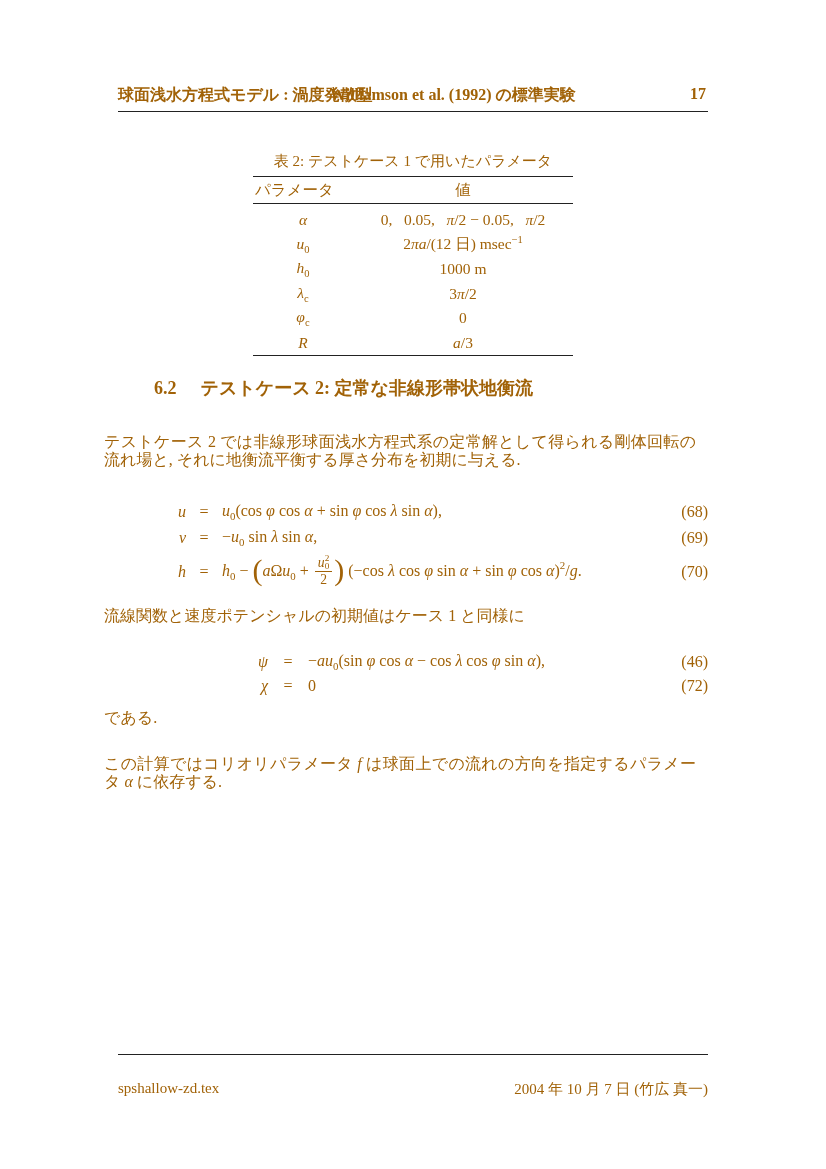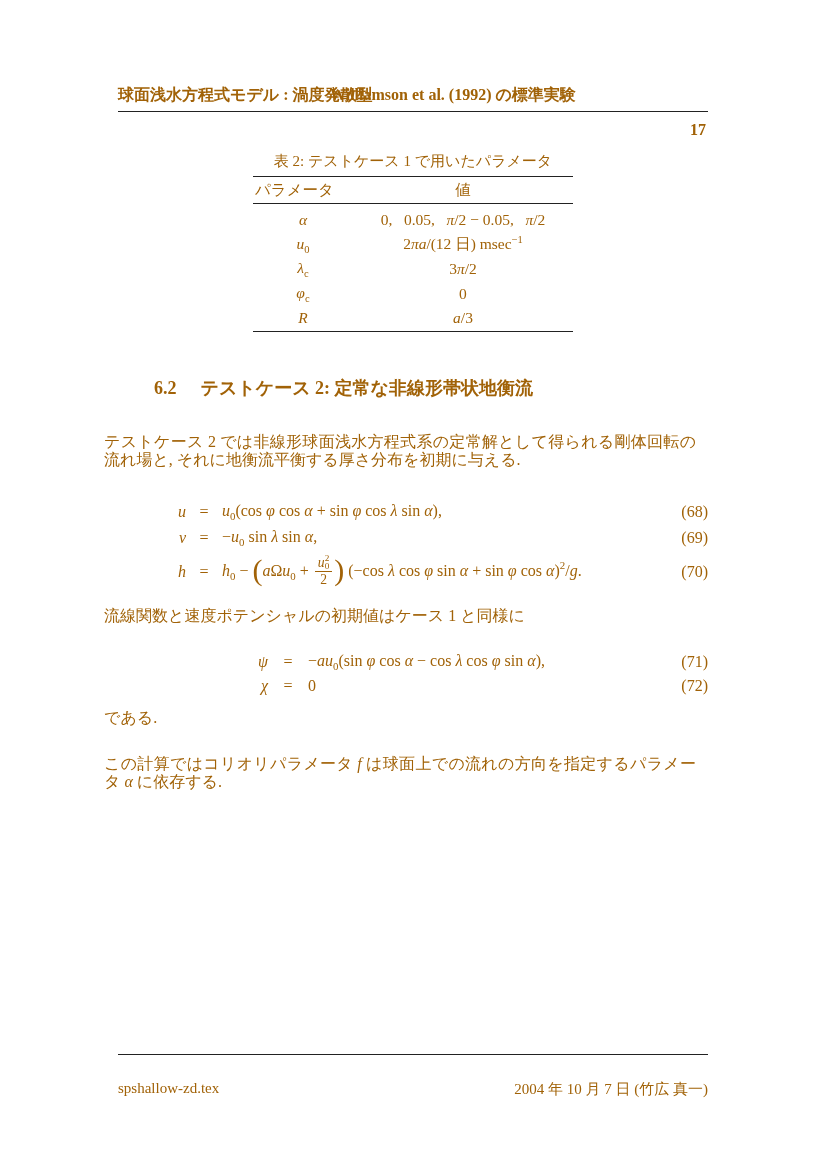--- a/index.html
+++ b/index.html
@@ -14,21 +14,21 @@
     overflow:hidden;
   }
   
   .run-head{
     position:absolute;top:84px;left:118px;width:590px;height:27px;
     border-bottom:1px solid #222;
     font-weight:bold;font-size:16px;
   }
   .rh-jp{position:absolute;left:0;top:1px;white-space:nowrap;}
   .rh-en{position:absolute;left:212px;top:1px;white-space:nowrap;}
-  .rh-page{position:absolute;right:2px;top:1px;margin-top:36px;}
+  .rh-page{position:absolute;right:2px;top:1px;}
   
   .tablewrap{position:absolute;top:152px;left:50%;transform:translateX(-50%);}
   .tcaption{text-align:center;font-size:15px;margin:0 0 5px 0;white-space:nowrap;}
   table.params{border-collapse:collapse;width:320px;font-size:15.5px;
     border-top:1.4px solid #222;border-bottom:1.4px solid #222;}
   table.params thead tr{border-bottom:1px solid #222;}
   table.params th{font-weight:normal;height:24px;vertical-align:middle;}
   table.params th.p{text-align:left;width:100px;padding-left:2px;margin-left:7px;}
   table.params th.v{text-align:center;width:220px;}
   table.params td{height:22.5px;vertical-align:middle;}
@@ -87,20 +87,24 @@
       <tbody>
           <tr>
             <td class="p"><i>α</i></td>
             <td class="v">0,  0.05,  <i>π</i>/2 − 0.05,  <i>π</i>/2</td>
           </tr>
           <tr>
             <td class="p"><i>u</i><sub>0</sub></td>
             <td class="v">2<i>πa</i>/(12 日) msec<sup>−1</sup></td>
           </tr>
           <tr>
+            <td class="p"><i>h</i><sub>0</sub></td>
+            <td class="v">1000 m</td>
+          </tr>
+          <tr>
             <td class="p"><i>λ</i><sub>c</sub></td>
             <td class="v">3<i>π</i>/2</td>
           </tr>
           <tr>
             <td class="p"><i>φ</i><sub>c</sub></td>
             <td class="v">0</td>
           </tr>
           <tr>
             <td class="p"><i>R</i></td>
             <td class="v"><i>a</i>/3</td>
@@ -133,21 +137,21 @@
     <span class="rhs"><i>h</i><sub>0</sub> − <span class="bigp">(</span><i>a</i>Ω<i>u</i><sub>0</sub> + <span class="frac"><span class="fnum"><i>u</i><span class="stk"><span>2</span><span>0</span></span></span><span class="fden">2</span></span><span class="bigp">)</span> (−cos <i>λ</i> cos <i>φ</i> sin <i>α</i> + sin <i>φ</i> cos <i>α</i>)<sup>2</sup>/<i>g</i>.</span>
     <span class="num">(70)</span>
   </div>
 
   <div class="para" style="top:607px">流線関数と速度ポテンシャルの初期値はケース 1 と同様に</div>
 
   <div class="eq eqb" style="top:649px;height:26px">
     <span class="lhs"><i>ψ</i></span>
     <span class="sgn">=</span>
     <span class="rhs">−<i>au</i><sub>0</sub>(sin <i>φ</i> cos <i>α</i> − cos <i>λ</i> cos <i>φ</i> sin <i>α</i>),</span>
-    <span class="num">(71)</span>
+    <span class="num">(46)</span>
   </div>
   <div class="eq eqb" style="top:673px;height:26px">
     <span class="lhs"><i>χ</i></span>
     <span class="sgn">=</span>
     <span class="rhs">0</span>
     <span class="num">(72)</span>
   </div>
 
   <div class="para" style="top:755px">この計算ではコリオリパラメータ <i>f</i> は球面上での流れの方向を指定するパラメータ <i>α</i> に依存する.</div>
 

